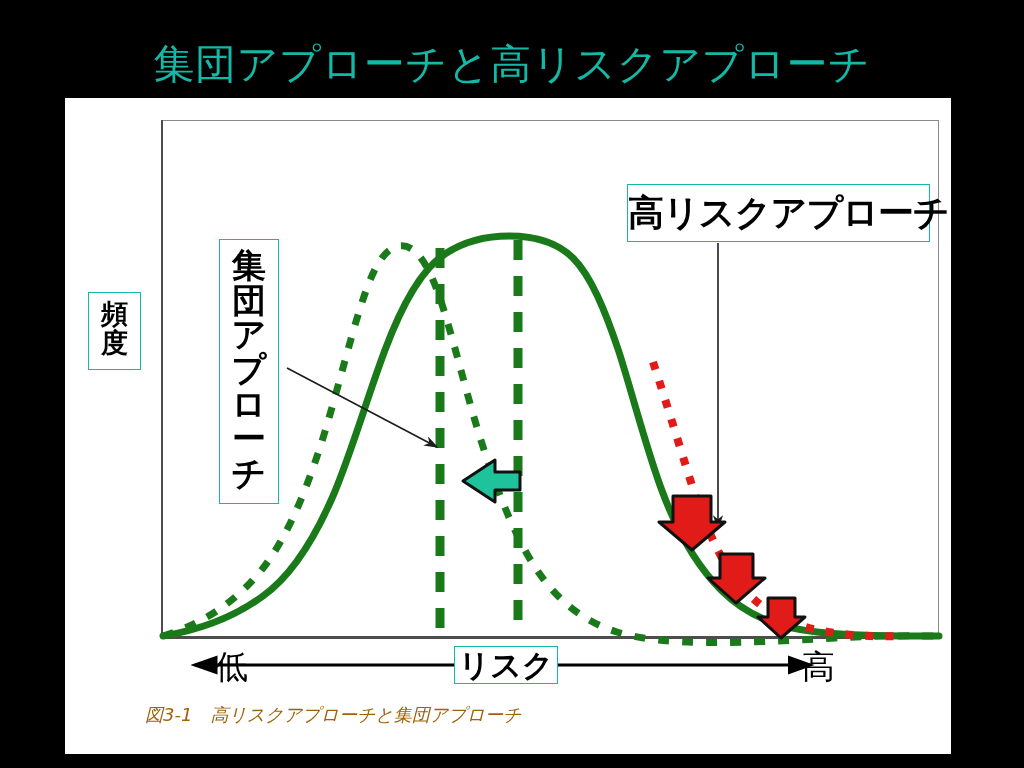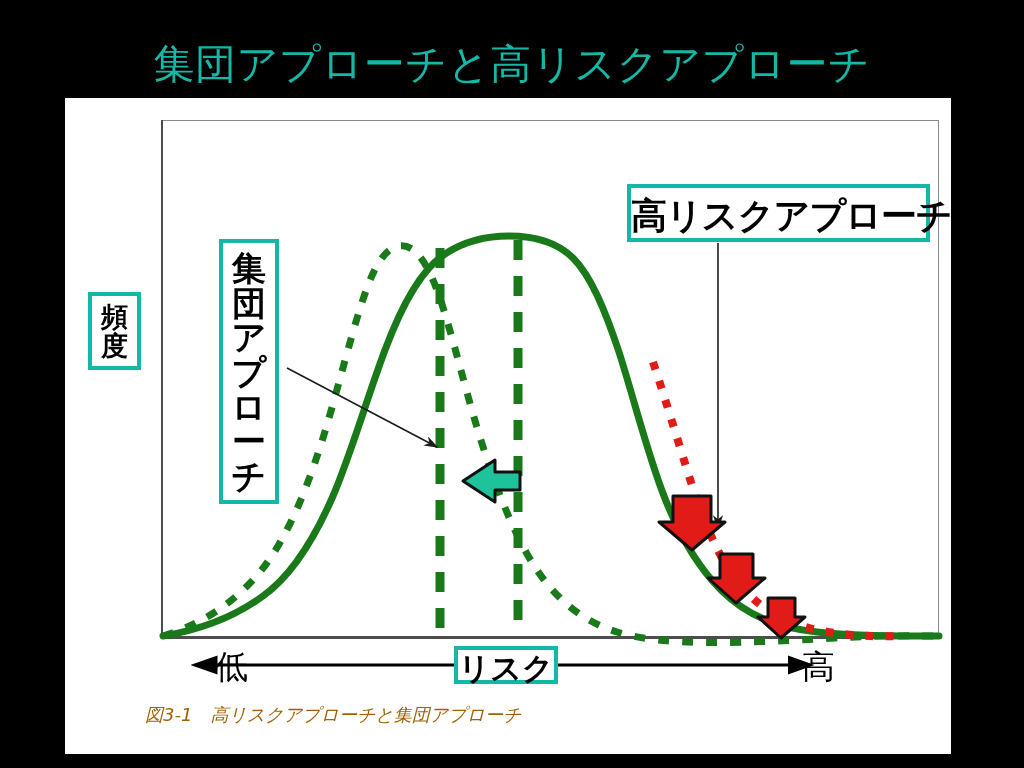--- a/index.html
+++ b/index.html
@@ -63,21 +63,21 @@
   #curve-layer{
     position:absolute;
     left:0;top:0;
     width:886px;height:656px;
     pointer-events:none;
   }
   
   .label-box{
     position:absolute;
     background:#ffffff;
-    border:4px solid #14b8a6;
+    border:1px solid #14b8a6;
     box-sizing:border-box;
     color:#000000;
     font-family:"DejaVu Sans","Liberation Sans",sans-serif;
     font-weight:700;
     text-align:center;
     line-height:1.08;
   }
   #box-frequency{
     left:23px;top:194px;          
     width:53px;height:78px;

